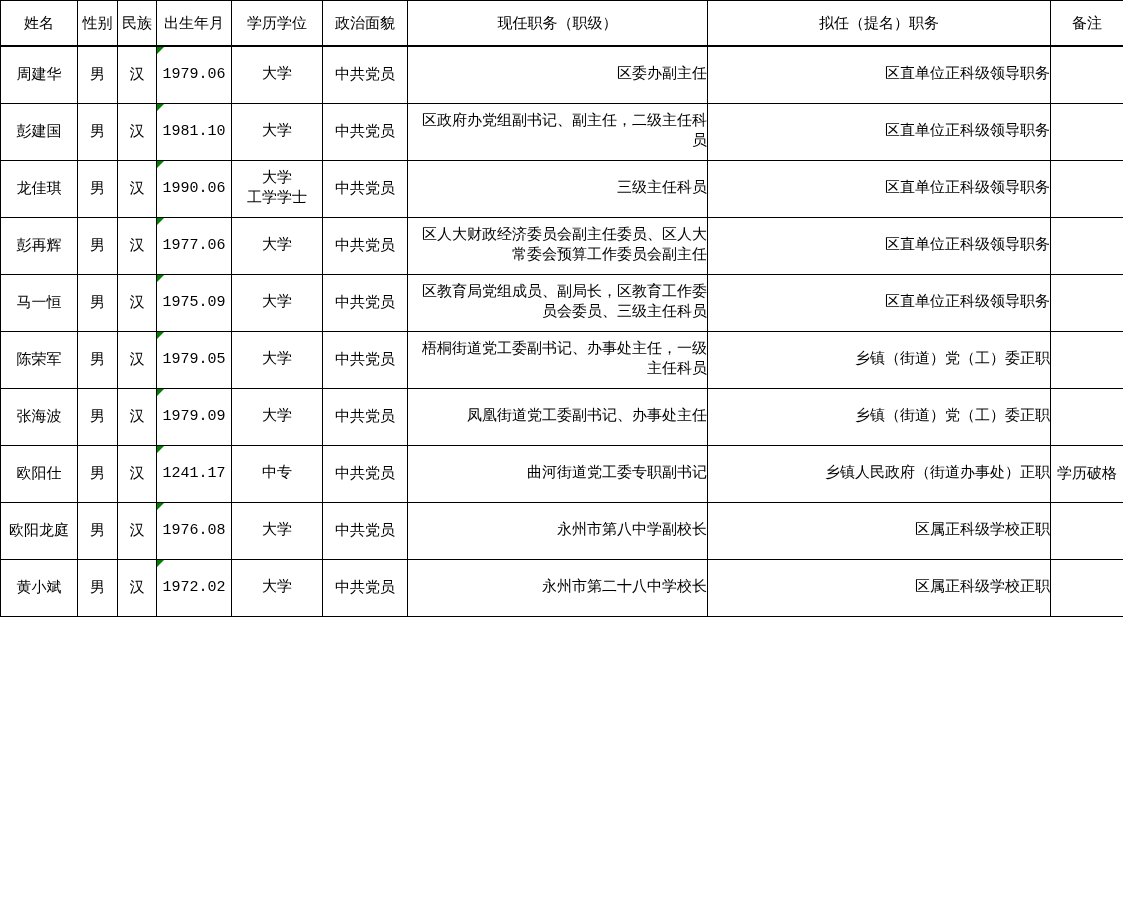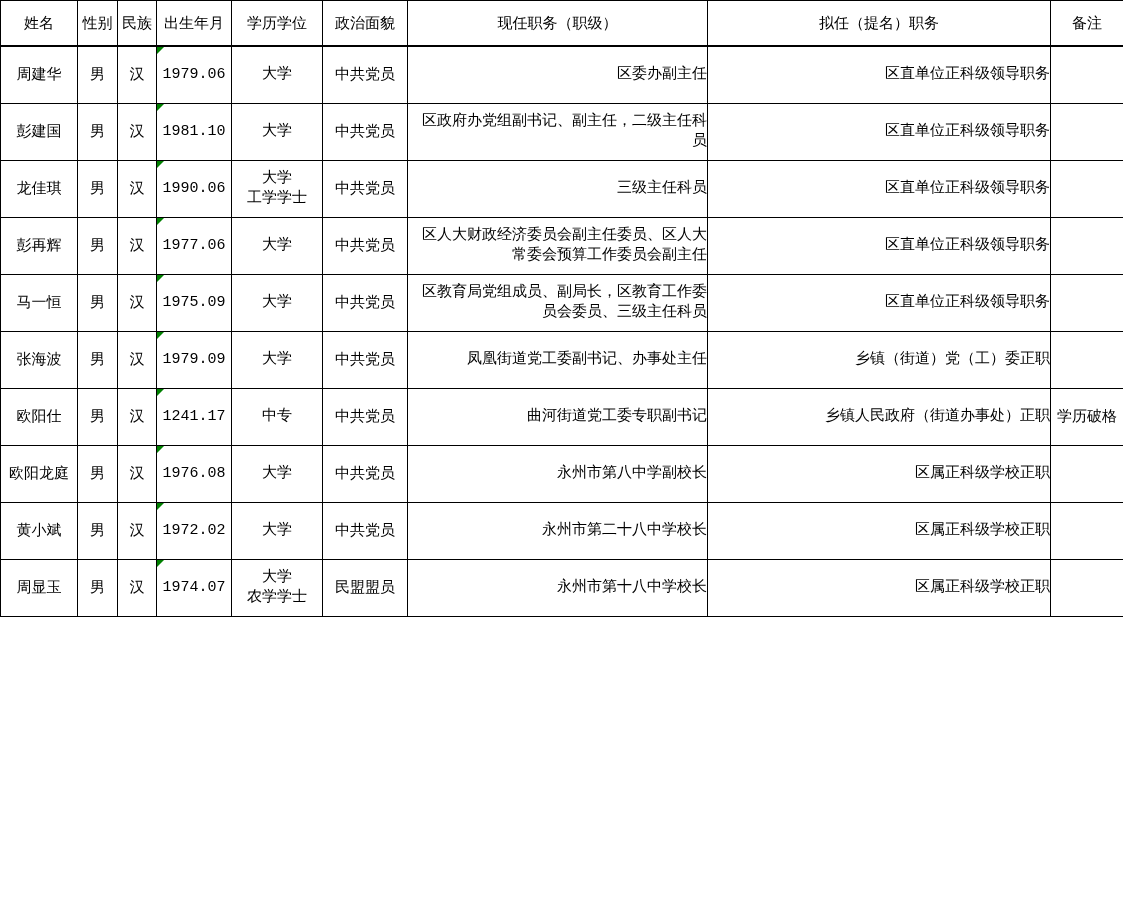--- a/index.html
+++ b/index.html
@@ -134,20 +134,34 @@
       <span class="flag"></span>
       <span>1975.09</span>
     </td>
     <td class="c-edu">大学</td>
     <td class="c-political">中共党员</td>
     <td class="c-current">区教育局党组成员、副局长，区教育工作委员会委员、三级主任科员</td>
     <td class="c-proposed">区直单位正科级领导职务</td>
     <td class="c-remark"></td>
   </tr>
 
+  <tr>
+    <td class="c-name">陈荣军</td>
+    <td class="c-gender">男</td>
+    <td class="c-ethnicity">汉</td>
+    <td class="c-birth">
+      <span class="flag"></span>
+      <span>1979.05</span>
+    </td>
+    <td class="c-edu">大学</td>
+    <td class="c-political">中共党员</td>
+    <td class="c-current">梧桐街道党工委副书记、办事处主任，一级主任科员</td>
+    <td class="c-proposed">乡镇（街道）党（工）委正职</td>
+    <td class="c-remark"></td>
+  </tr>
 
 
   <tr>
     <td class="c-name">张海波</td>
     <td class="c-gender">男</td>
     <td class="c-ethnicity">汉</td>
     <td class="c-birth">
       <span class="flag"></span>
       <span>1979.09</span>
     </td>
@@ -198,31 +212,16 @@
       <span class="flag"></span>
       <span>1972.02</span>
     </td>
     <td class="c-edu">大学</td>
     <td class="c-political">中共党员</td>
     <td class="c-current">永州市第二十八中学校长</td>
     <td class="c-proposed">区属正科级学校正职</td>
     <td class="c-remark"></td>
   </tr>
 
-  <tr>
-    <td class="c-name">周显玉</td>
-    <td class="c-gender">男</td>
-    <td class="c-ethnicity">汉</td>
-    <td class="c-birth">
-      <span class="flag"></span>
-      <span>1974.07</span>
-    </td>
-    <td class="c-edu">大学
-农学学士</td>
-    <td class="c-political">民盟盟员</td>
-    <td class="c-current">永州市第十八中学校长</td>
-    <td class="c-proposed">区属正科级学校正职</td>
-    <td class="c-remark"></td>
-  </tr>
 
 </tbody>
   </table>
 </div>
 
 </body></html>

